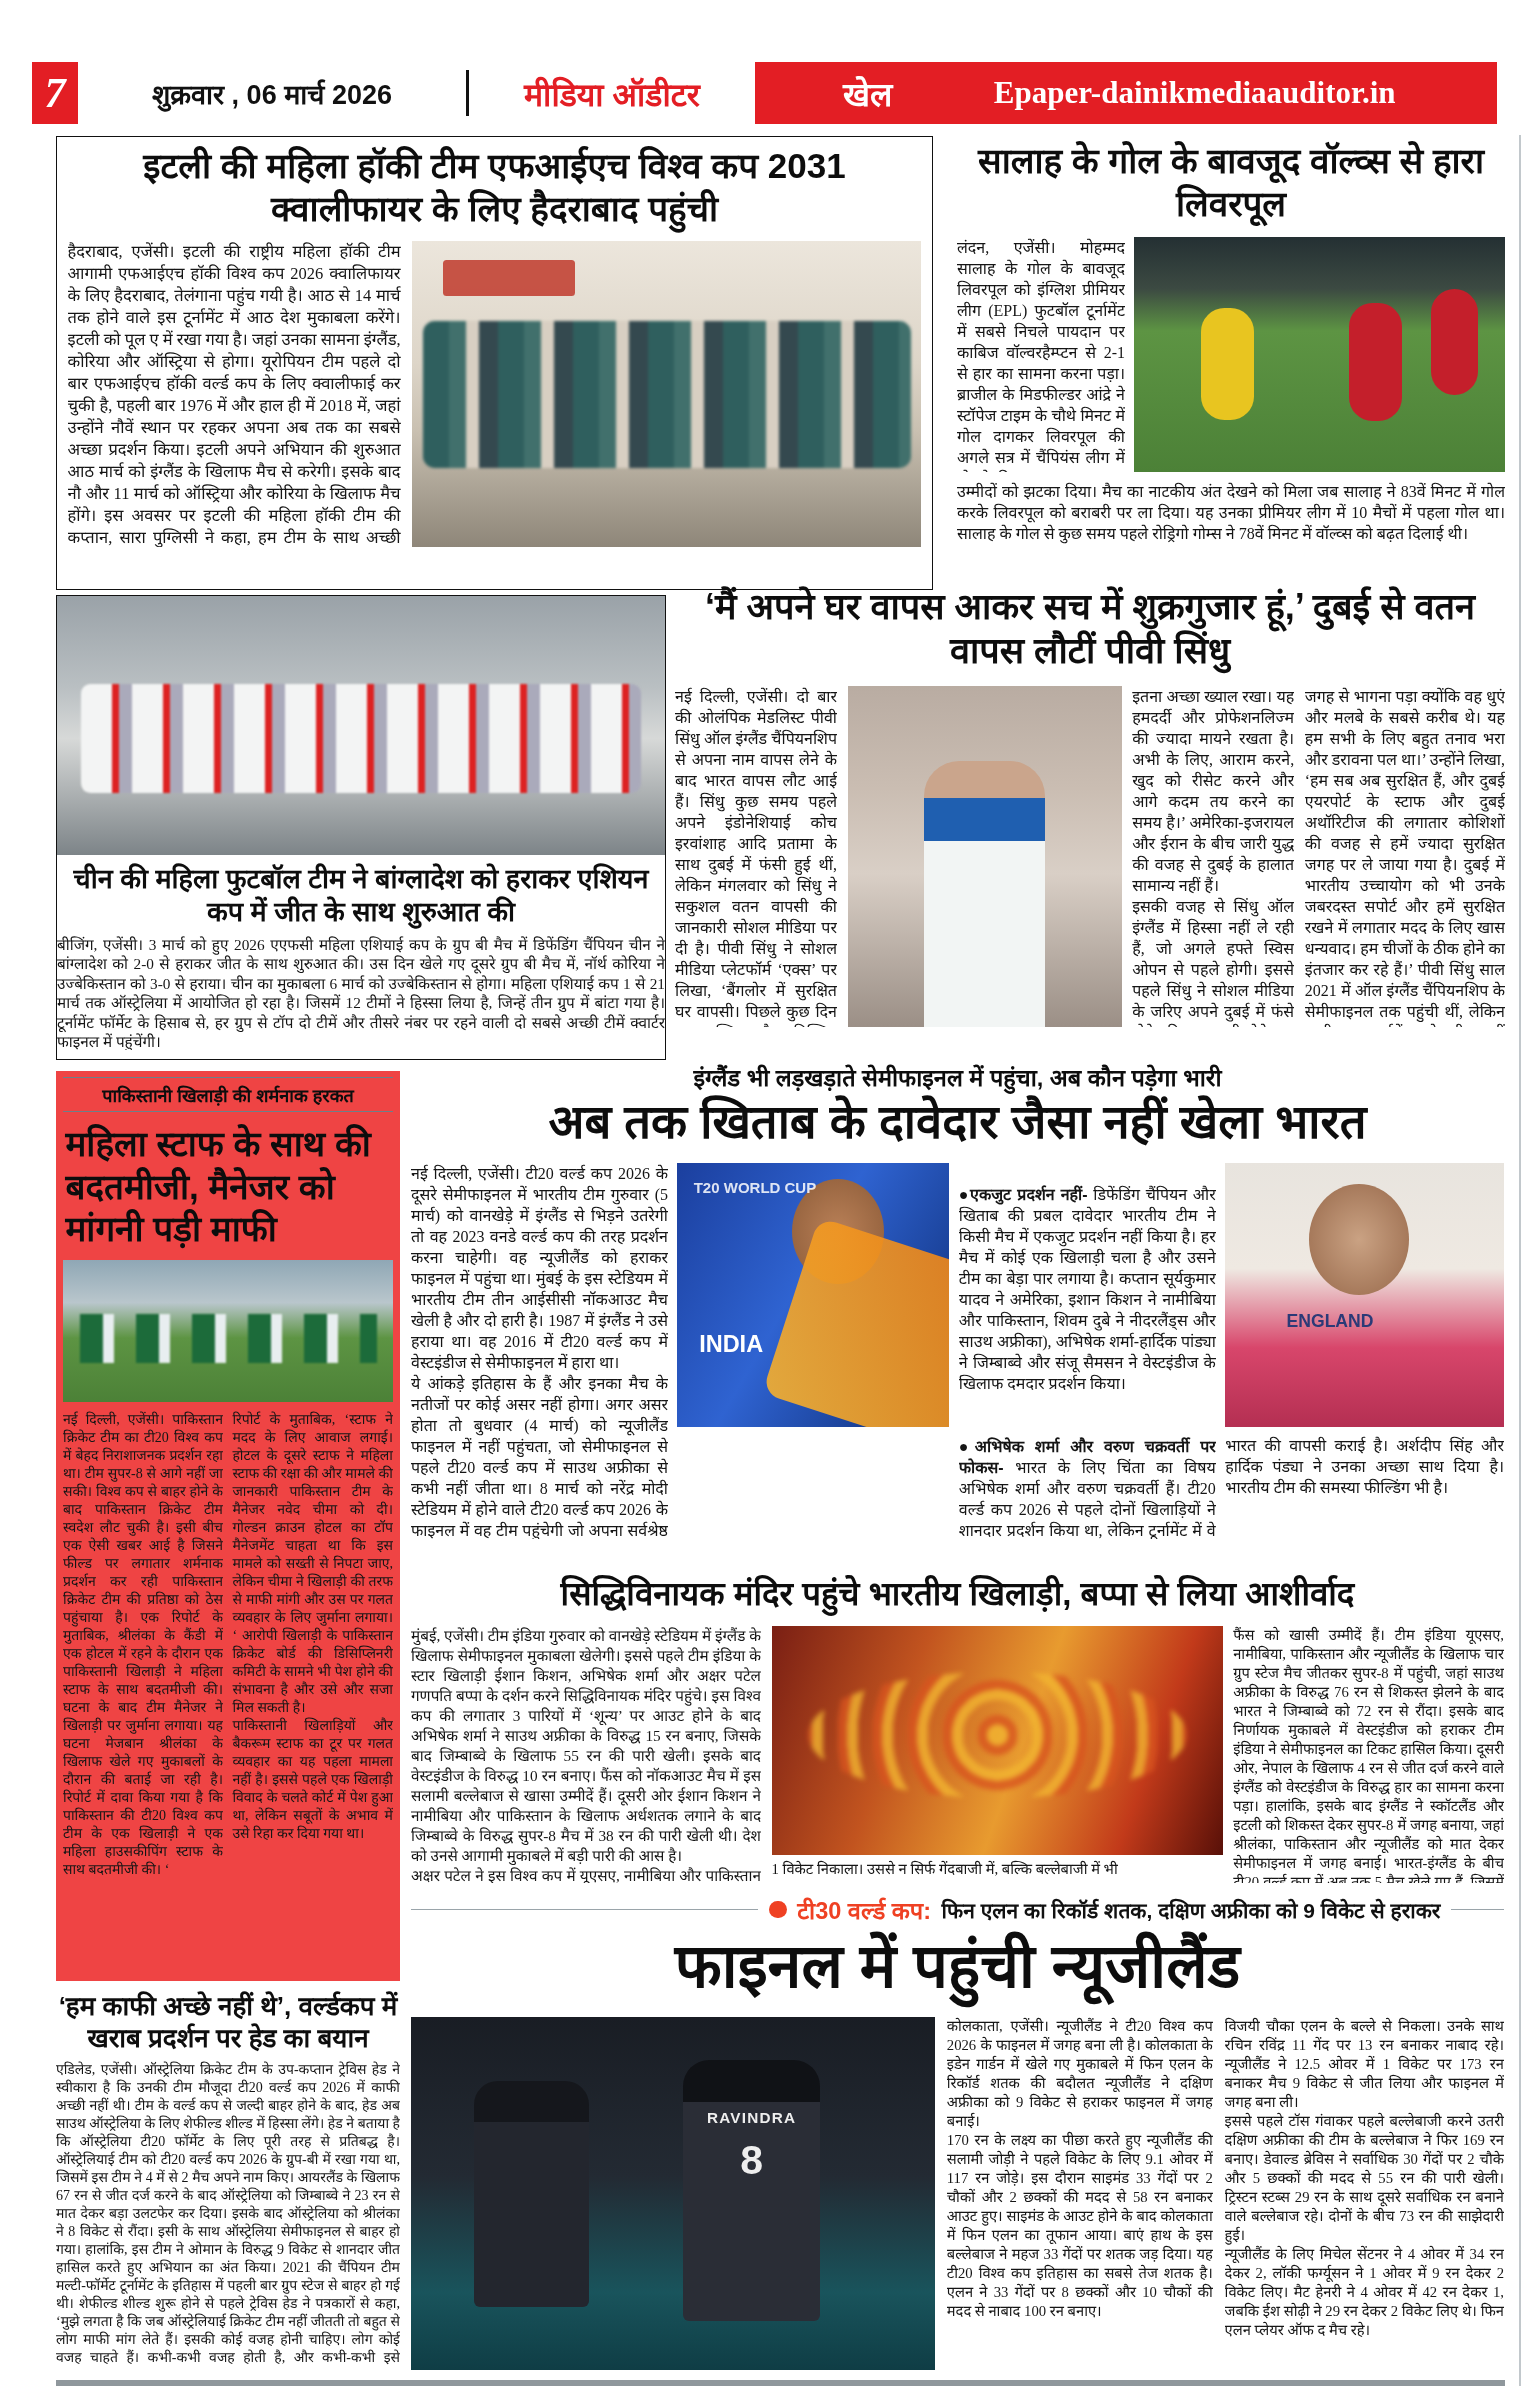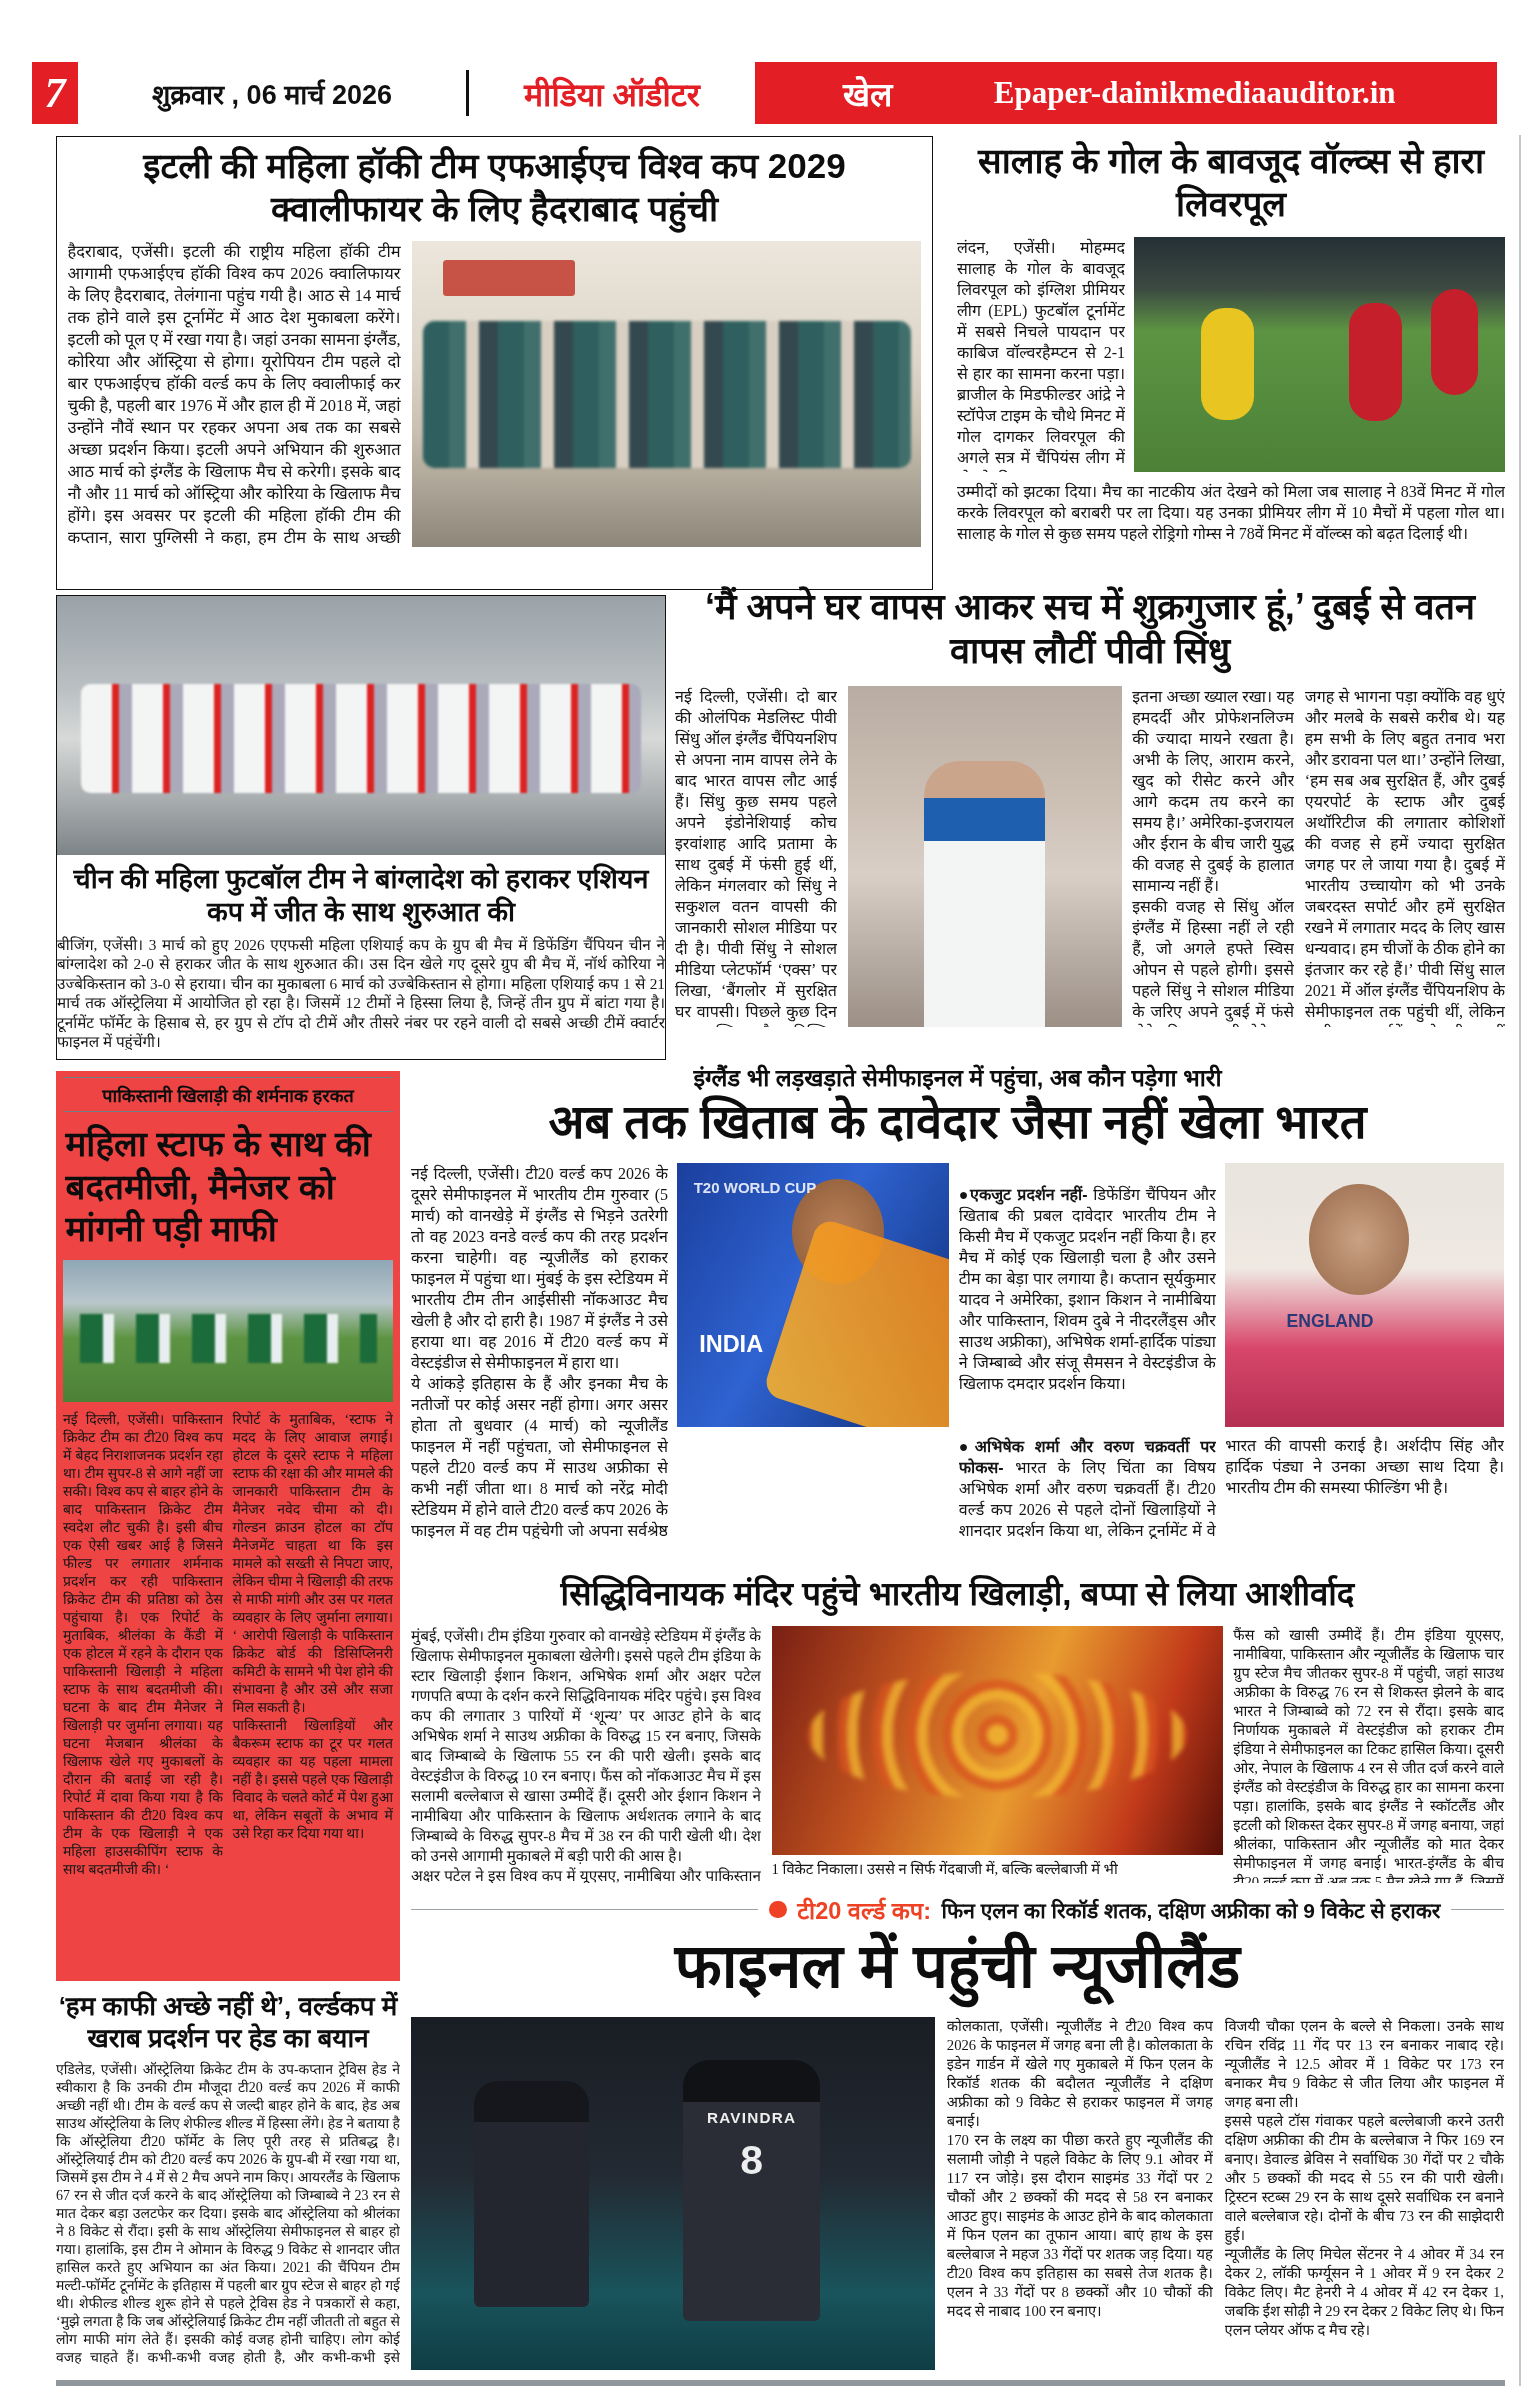--- a/index.html
+++ b/index.html
@@ -79,21 +79,21 @@
       <div class="m-div"></div>
       <div class="m-brand">मीडिया ऑडीटर</div>
     </div>
     <div class="m-red">
       <div class="m-sec">खेल</div>
       <div class="m-url">Epaper-dainikmediaauditor.in</div>
     </div>
   </div>
 
   <div class="abs boxed" style="left:56px;top:136px;width:877px;height:454px;padding:8.2px 10.6px;box-sizing:border-box;">
-    <div class="headline" style="font-size:35px;">इटली की महिला हॉकी टीम एफआईएच विश्व कप 2029 क्वालीफायर के लिए हैदराबाद पहुंची</div>
+    <div class="headline" style="font-size:35px;">इटली की महिला हॉकी टीम एफआईएच विश्व कप 2031 क्वालीफायर के लिए हैदराबाद पहुंची</div>
     <div style="display:flex;gap:11.8px;margin-top:10.6px;">
       <div class="bodytxt" style="width:333px;height:306px;font-size:16.5px;line-height:22px;">हैदराबाद, एजेंसी। इटली की राष्ट्रीय महिला हॉकी टीम आगामी एफआईएच हॉकी विश्व कप 2026 क्वालिफायर के लिए हैदराबाद, तेलंगाना पहुंच गयी है। आठ से 14 मार्च तक होने वाले इस टूर्नामेंट में आठ देश मुकाबला करेंगे। इटली को पूल ए में रखा गया है। जहां उनका सामना इंग्लैंड, कोरिया और ऑस्ट्रिया से होगा। यूरोपियन टीम पहले दो बार एफआईएच हॉकी वर्ल्ड कप के लिए क्वालीफाई कर चुकी है, पहली बार 1976 में और हाल ही में 2018 में, जहां उन्होंने नौवें स्थान पर रहकर अपना अब तक का सबसे अच्छा प्रदर्शन किया। इटली अपने अभियान की शुरुआत आठ मार्च को इंग्लैंड के खिलाफ मैच से करेगी। इसके बाद नौ और 11 मार्च को ऑस्ट्रिया और कोरिया के खिलाफ मैच होंगे। इस अवसर पर इटली की महिला हॉकी टीम की कप्तान, सारा पुग्लिसी ने कहा, हम टीम के साथ अच्छी तैयारी के बाद अभी हैदराबाद पहुंचे हैं। हम एफआईएच हॉकी विश्व कप के लिए क्वालिफ़ाई मुकाबलों के लिए तैयार हैं।</div>
       <div class="photo ph-hockey" style="flex:1;height:306px;">
         <div class="sign"></div>
         <div class="crowd"></div>
       </div>
     </div>
   </div>
 
   <div class="abs" style="left:957px;top:140px;width:548px;height:453px;">
@@ -188,21 +188,21 @@
         </div>
         <div class="bodytxt" style="margin-top:4.7px;height:23.5px;font-size:14.7px;line-height:19px;text-align:left;">1 विकेट निकाला। उससे न सिर्फ गेंदबाजी में, बल्कि बल्लेबाजी में भी</div>
       </div>
       <div class="bodytxt" style="flex:1;height:257px;font-size:14.7px;line-height:19px;">फैंस को खासी उम्मीदें हैं। टीम इंडिया यूएसए, नामीबिया, पाकिस्तान और न्यूजीलैंड के खिलाफ चार ग्रुप स्टेज मैच जीतकर सुपर-8 में पहुंची, जहां साउथ अफ्रीका के विरुद्ध 76 रन से शिकस्त झेलने के बाद भारत ने जिम्बाब्वे को 72 रन से रौंदा। इसके बाद निर्णायक मुकाबले में वेस्टइंडीज को हराकर टीम इंडिया ने सेमीफाइनल का टिकट हासिल किया। दूसरी ओर, नेपाल के खिलाफ 4 रन से जीत दर्ज करने वाले इंग्लैंड को वेस्टइंडीज के विरुद्ध हार का सामना करना पड़ा। हालांकि, इसके बाद इंग्लैंड ने स्कॉटलैंड और इटली को शिकस्त देकर सुपर-8 में जगह बनाया, जहां श्रीलंका, पाकिस्तान और न्यूजीलैंड को मात देकर सेमीफाइनल में जगह बनाई। भारत-इंग्लैंड के बीच टी20 वर्ल्ड कप में अब तक 5 मैच खेले गए हैं, जिसमें भारत ने 3 मुकाबले अपने नाम किए। पिछले दो वर्ल्ड कप से, इंग्लैंड बनाम भारत सेमीफाइनल मुकाबले का विजेता ट्रॉफी अपने नाम करते आया है।</div>
     </div>
   </div>
 
   <div class="abs strip" style="left:411px;top:1894px;width:1093px;height:31px;">
     <div class="ln"></div>
     <div class="dot"></div>
-    <div class="lab">टी20 वर्ल्ड कप:</div>
+    <div class="lab">टी30 वर्ल्ड कप:</div>
     <div class="txt">फिन एलन का रिकॉर्ड शतक, दक्षिण अफ्रीका को 9 विकेट से हराकर</div>
     <div class="ln" style="max-width:53px;"></div>
   </div>
 
   <div class="abs" style="left:411px;top:1929px;width:1093px;height:448px;">
     <div class="headline" style="font-size:61px;">फाइनल में पहुंची न्यूजीलैंड</div>
     <div style="display:flex;gap:11.8px;margin-top:14px;">
       <div class="photo ph-nz" style="width:524px;height:353px;">
         <div class="bat1"></div>
         <div class="bat2"></div>

